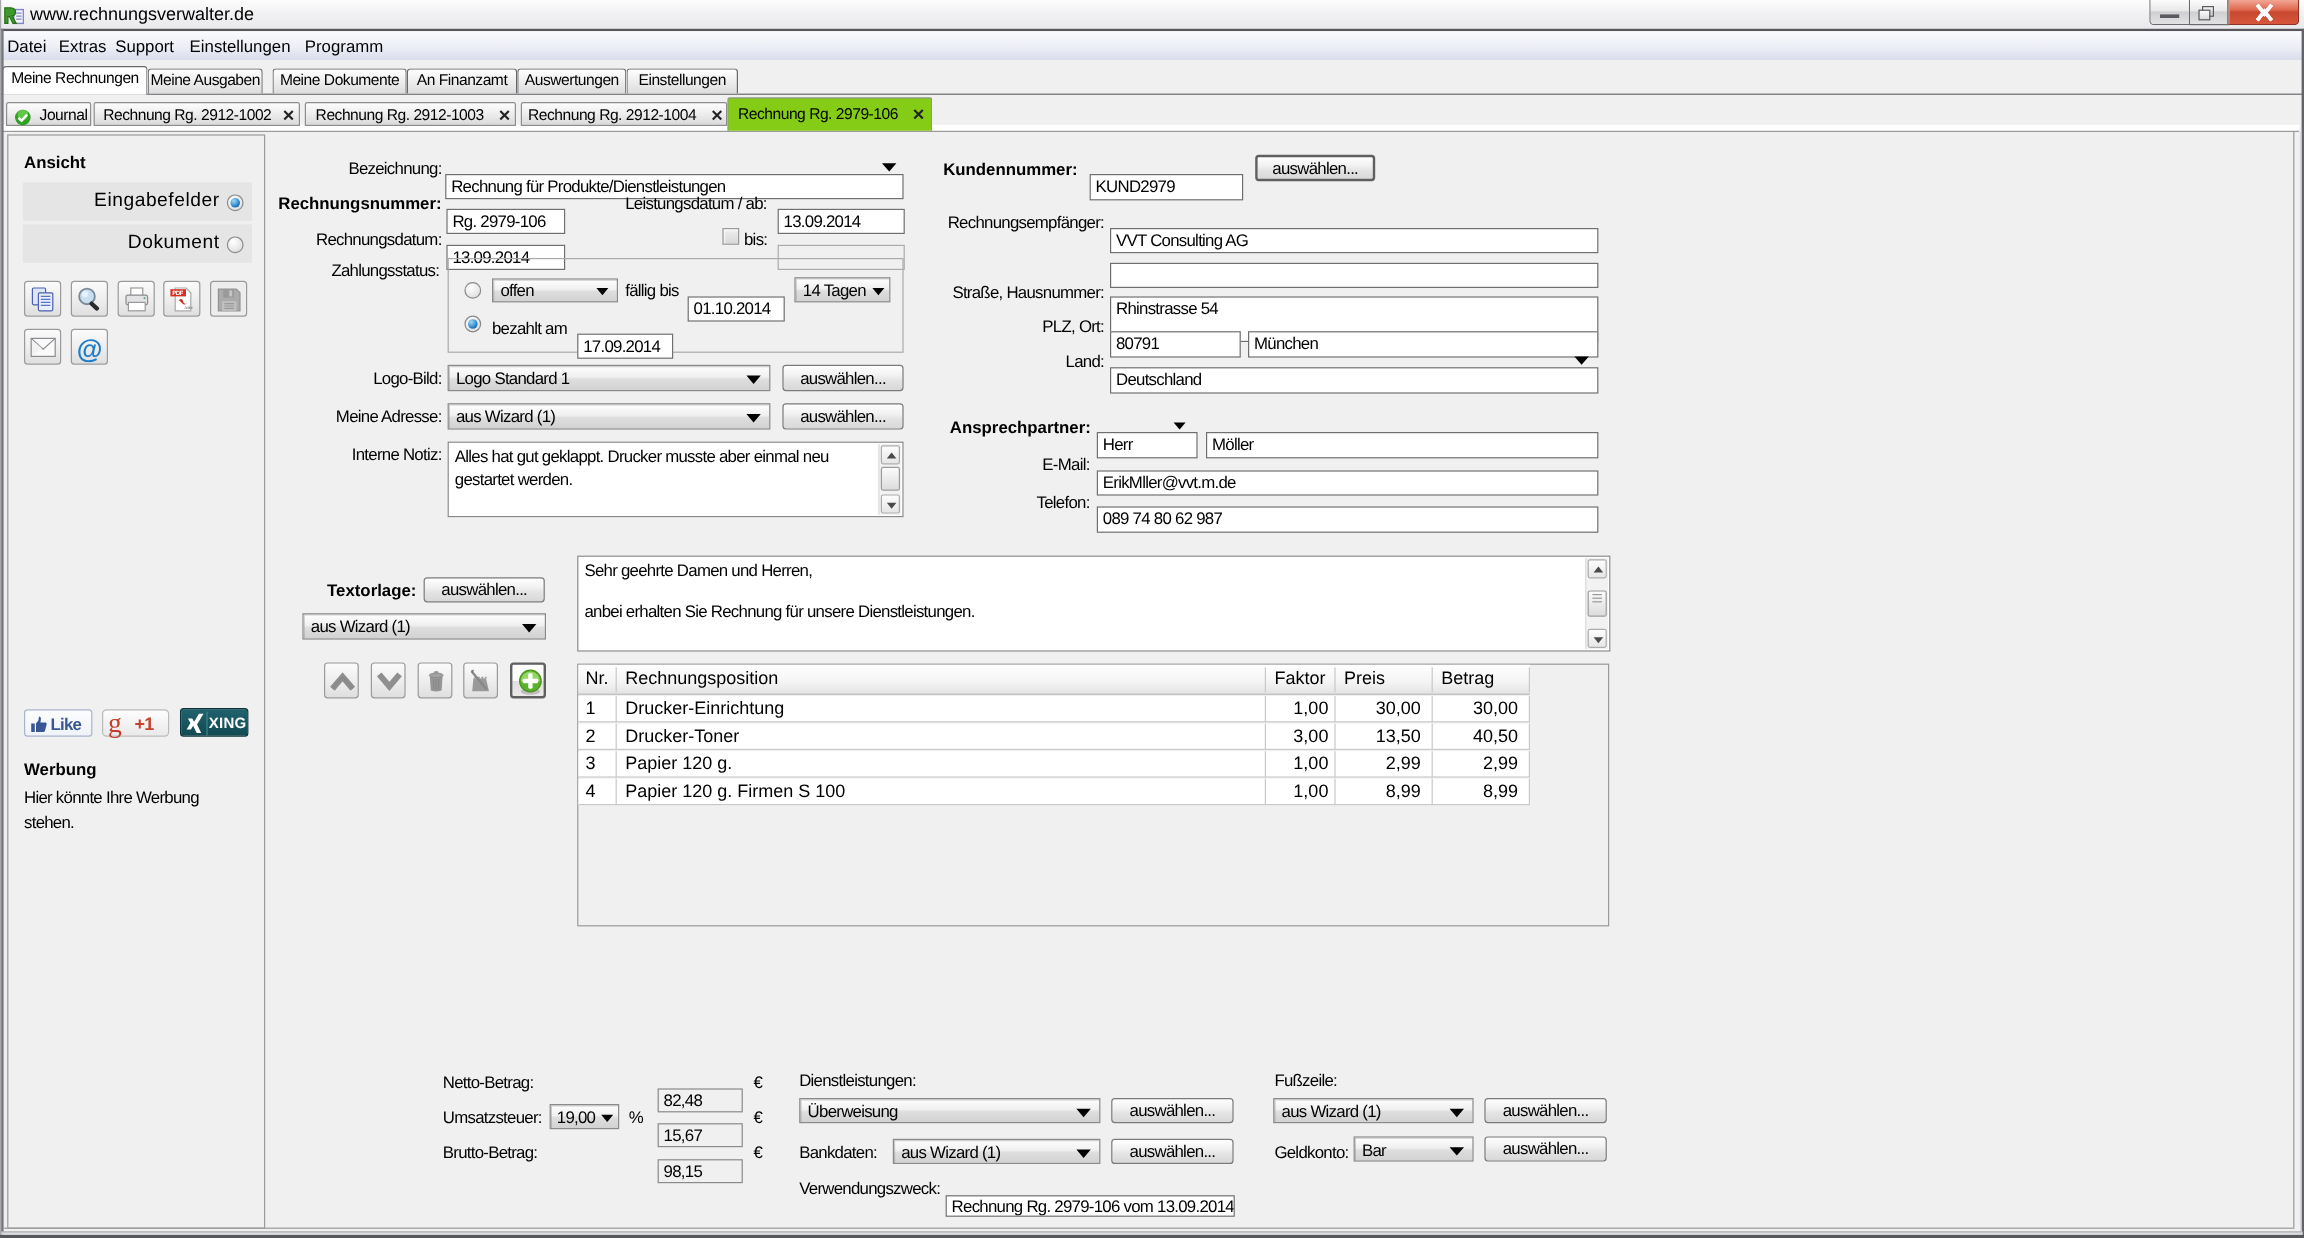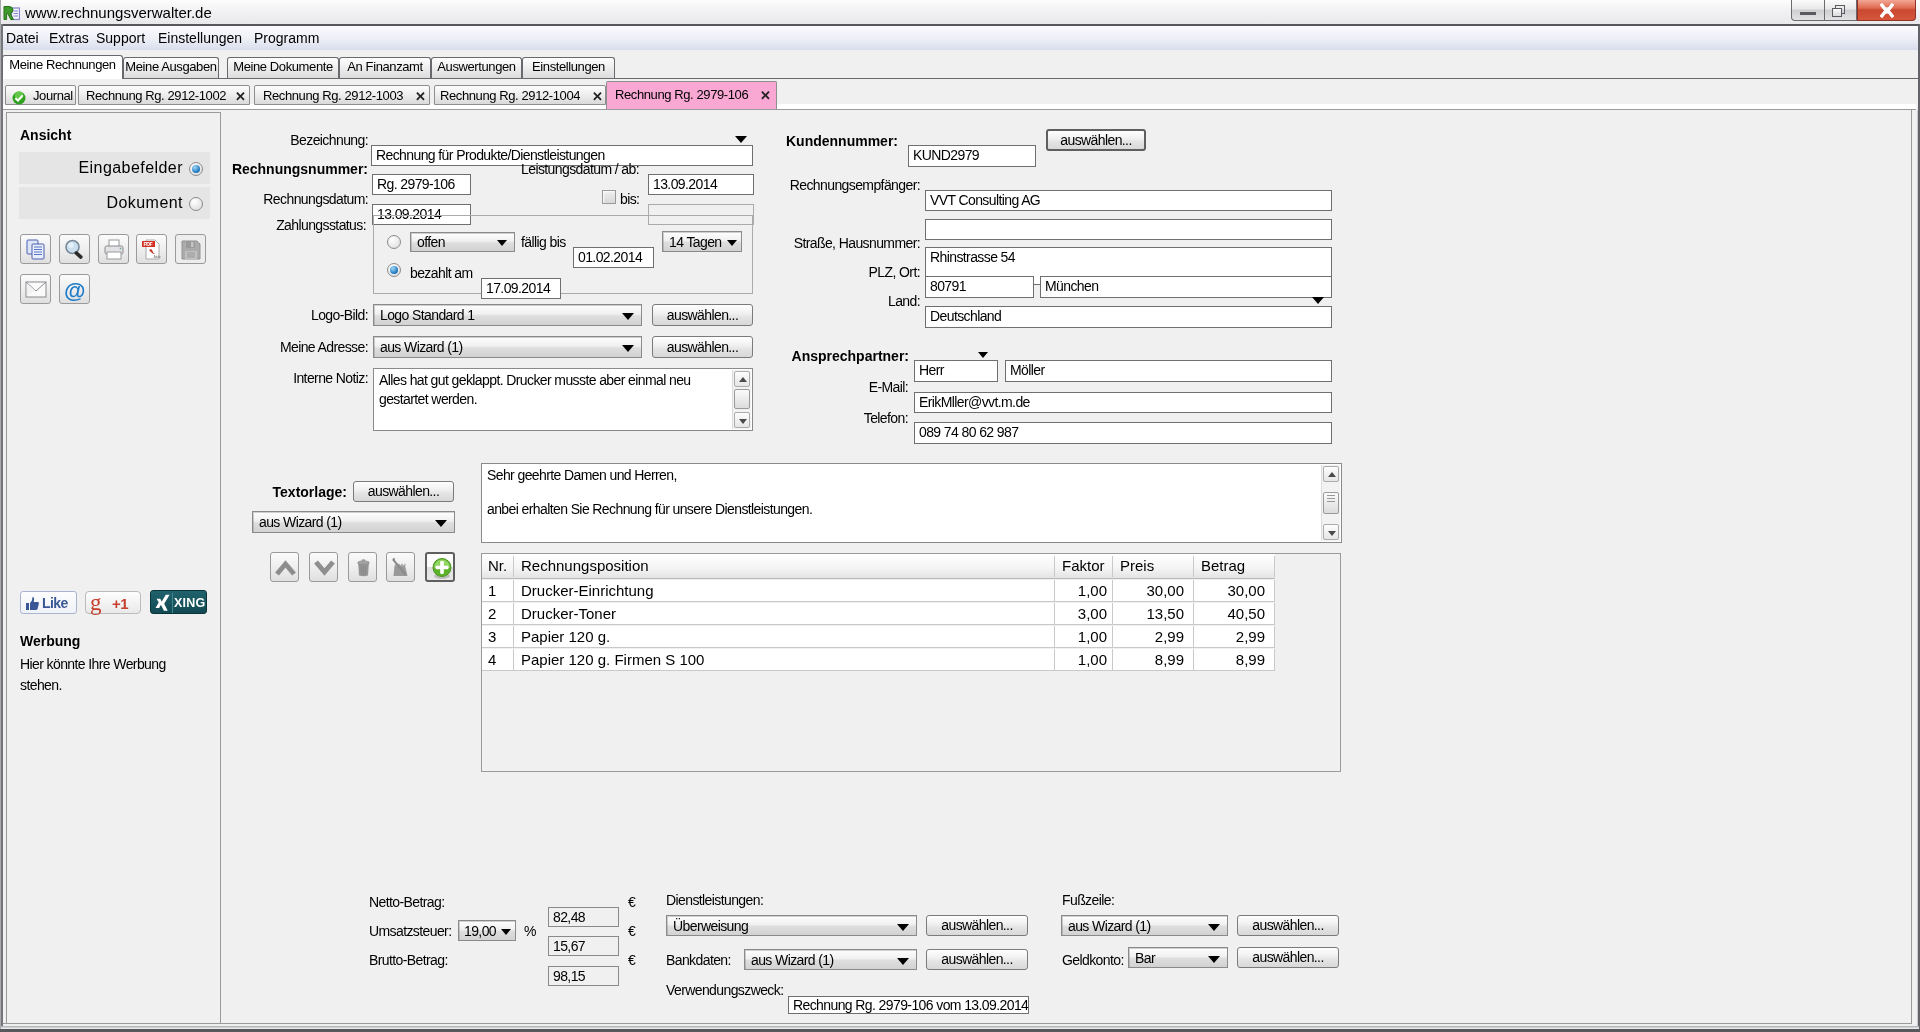--- a/index.html
+++ b/index.html
@@ -26,21 +26,21 @@
 .wbtn.res { left:1825px; width:32px; border-left:none; }
 .wbtn.close { left:1857px; width:59px; border-radius:0 0 4px 0; background:linear-gradient(180deg,#F2A696 0%,#E06A50 40%,#C94830 50%,#D6573C 100%); border-color:#8E3226; }
 
 .t1line { position:absolute; top:78px; height:1px; background:#68696D; }
 .tab1 { position:absolute; top:57px; height:21px; border-radius:3px 3px 0 0; background:linear-gradient(180deg,#FEFEFE,#EFEFEF 45%,#DCDCDC); border:1px solid #68696D; border-bottom:none; font-size:13px; letter-spacing:-0.4px; text-align:center; white-space:nowrap; }
 .tab1 span { position:relative; top:1px; }
 .tab1.act { top:55px; height:24px; background:#FFF; z-index:3; }
 .t2white { position:absolute; top:104px; left:2px; width:1914px; height:5px; background:#FFF; }
 .t2line { position:absolute; top:109px; left:2px; width:1914px; height:1px; background:#9B9B9B; }
 .tab2 { position:absolute; top:85px; height:20px; border-radius:2px 2px 0 0; background:linear-gradient(180deg,#FDFDFD,#EDEDED 50%,#DADADA); border:1px solid #8E8E8E; font-size:13px; letter-spacing:-0.4px; white-space:nowrap; }
-.tab2.act { top:81px; height:28px; background:#f9a8d4; border-bottom:none; z-index:4; }
+.tab2.act { top:81px; height:28px; background:#84cc16; border-bottom:none; z-index:4; }
 .tabx { font-weight:bold; font-size:13px; color:#222; }
 
 #sidebar { position:absolute; left:6px; top:112px; width:215px; height:912px; border:1px solid #9A9A9A; background:#F0F0F0; }
 
 .lbl { position:absolute; font-size:14px; white-space:nowrap; }
 .b { font-weight:bold; letter-spacing:0; }
 .in { position:absolute; background:#FFF; border:1px solid #6F6F6F; font-size:14px; padding:0 0 0 4px; white-space:nowrap; overflow:hidden; line-height:19px;margin-top:16px; }
 .in.dis { background:#F0F0F0; border-color:#ABABAB; }
 .in.ro { background:#F0F0F0; border-color:#8A8A8A; }
 .arrow { position:absolute; width:0; height:0; border-left:6px solid transparent; border-right:6px solid transparent; border-top:7px solid #000; }
@@ -250,21 +250,21 @@
 <div class="lbl" style="left:620px;top:191px">bis:</div>
 <div class="in dis" style="left:648px;top:188px;width:106px;height:21px"></div>
 <div class="lbl" style="right:1554px;top:217px">Zahlungsstatus:</div>
 <div class="gb" style="left:373px;top:215px;width:380px;height:79px"></div>
 <div class="radio" style="left:387px;top:235px"></div>
 <div class="cgrad" style="left:410px;top:232px;width:105px;height:20px">
       <span class="abs" style="left:6px;top:1px">offen</span>
       <span class="arrow" style="left:86px;top:7px;border-top-width:6px;border-left-width:5px;border-right-width:5px"></span>
     </div>
 <div class="lbl" style="left:521px;top:234px">fällig bis</div>
-<div class="in" style="left:573px;top:231px;width:81px;height:21px">01.02.2014</div>
+<div class="in" style="left:573px;top:231px;width:81px;height:21px">01.10.2014</div>
 <div class="cgrad" style="left:662px;top:231px;width:80px;height:21px">
       <span class="abs" style="left:6px;top:2px">14 Tagen</span>
       <span class="arrow" style="left:64px;top:8px;border-top-width:6px;border-left-width:5px;border-right-width:5px"></span>
     </div>
 <div class="radio sel" style="left:387px;top:263px"></div>
 <div class="lbl" style="left:410px;top:265px">bezahlt am</div>
 <div class="in" style="left:481px;top:262px;width:80px;height:21px">17.09.2014</div>
 <div class="lbl" style="right:1552px;top:307px">Logo-Bild:</div>
 <div class="cgrad" style="left:373px;top:304px;width:269px;height:22px">
       <span class="abs" style="left:6px;top:2px">Logo Standard 1</span>

